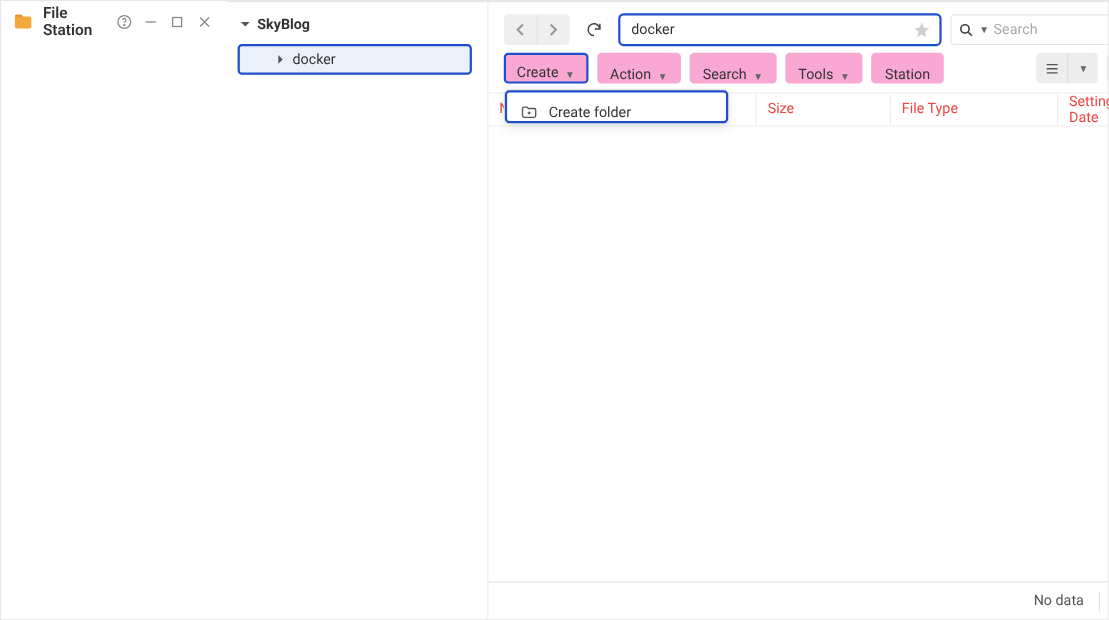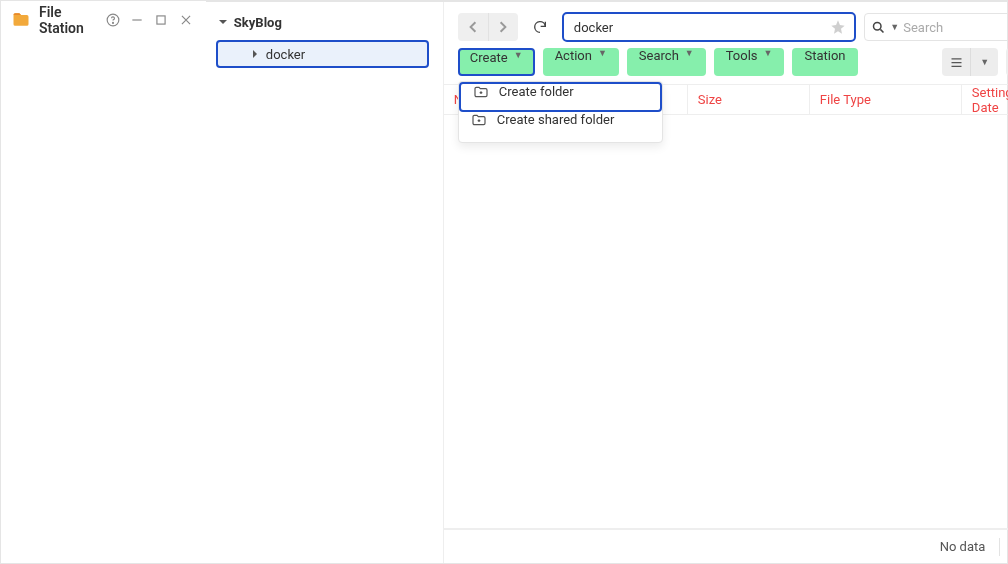--- a/index.html
+++ b/index.html
@@ -40,33 +40,33 @@
     .pathbox .star { color: #c9c9c9; }
 
     .searchbox { width: 170px; height: 28px; border: 1px solid #e4e4e4; border-radius: 4px; display: flex; align-items: center; padding: 0 6px; gap: 4px; }
     .searchbox input { border: none; outline: none; flex: 1; font-size: 13px; color: #333; background: transparent; }
     .searchbox input::placeholder { color: #aaa; }
     .searchbox .mag { color: #555; display: flex; align-items: center; }
     .searchbox .mag svg { display: block; }
 
     
     .toolbar2 { display: flex; align-items: center; padding: 0 14px 8px 14px; gap: 8px; position: relative; }
-    .btn { height: 28px; padding: 0 12px; background: #86efac; border-radius: 4px; display: inline-flex; align-items: flex-start; gap: 6px; font-size: 13px; color: #333; cursor: pointer; }
+    .btn { height: 28px; padding: 0 12px; background: #f9a8d4; border-radius: 4px; display: inline-flex; align-items: flex-end; gap: 6px; font-size: 13px; color: #333; cursor: pointer; }
     .btn .caret { font-size: 9px; color: #666; }
     .btn.highlight { border: 2px solid #1e4ec9; padding: 0 10px; }
     .toolbar2-spacer { flex: 1; }
 
     .viewgroup { display: inline-flex; background: #ededed; border-radius: 4px; overflow: hidden; height: 28px; }
     .viewgroup .vbtn { width: 28px; display: flex; align-items: center; justify-content: center; color: #555; cursor: pointer; }
     .viewgroup .vbtn + .vbtn { border-left: 1px solid #ddd; min-width: 18px; }
     .sortbtn { width: 28px; height: 28px; background: #ededed; border-radius: 4px; display: flex; align-items: center; justify-content: center; color: #555; cursor: pointer; }
 
     
     .dropdown { position: absolute; top: 33px; left: 14px; width: 205px; background: #fff; border: 1px solid #e4e4e4; border-radius: 4px; box-shadow: 0 4px 10px rgba(0,0,0,0.08); padding: 0; z-index: 10; }
-    .dd-item { height: 30px; display: flex; align-items: flex-start; gap: 10px; padding: 0 12px; cursor: pointer; }
+    .dd-item { height: 30px; display: flex; align-items: flex-end; gap: 10px; padding: 0 12px; cursor: pointer; }
     .dd-item .ddicon { width: 16px; height: 16px; display: flex; align-items: center; justify-content: center; color: #555; }
     .dd-item.highlight { border: 2px solid #1e4ec9; border-radius: 4px; margin: 0; }
 
     
     .table { flex: 1; border-top: 1px solid #eee; border-bottom: 1px solid #eee; display: flex; flex-direction: column; }
     .thead { height: 30px; display: flex; align-items: center; border-bottom: 1px solid #eee; color: #ef4444; font-size: 13px; }
     .th { height: 100%; display: flex; align-items: center; padding-left: 10px; border-right: 1px solid #eee; }
     .th.name { width: 244px; border-left: none; }
     .th.size { width: 122px; }
     .th.type { width: 152px; }
@@ -221,29 +221,20 @@
         <div class="dropdown">
           <div class="dd-item highlight">
             <span class="ddicon">
                 <svg width="16" height="16" viewBox="0 0 24 24" fill="none" stroke="#555" stroke-width="1.8">
                   <path d="M3 7a2 2 0 0 1 2-2h4l2 2h8a2 2 0 0 1 2 2v8a2 2 0 0 1-2 2H5a2 2 0 0 1-2-2V7z"></path>
                   <path d="M12 11v4M10 13h4"></path>
                 </svg>
               </span>
             <span>Create folder</span>
           </div>
-          <div class="dd-item">
-            <span class="ddicon">
-                <svg width="16" height="16" viewBox="0 0 24 24" fill="none" stroke="#555" stroke-width="1.8">
-                  <path d="M3 7a2 2 0 0 1 2-2h4l2 2h8a2 2 0 0 1 2 2v8a2 2 0 0 1-2 2H5a2 2 0 0 1-2-2V7z"></path>
-                  <path d="M12 11v4M10 13h4"></path>
-                </svg>
-              </span>
-            <span>Create shared folder</span>
-          </div>
         </div>
       </div>
 
       <div class="table">
         <div class="thead">
           <div class="th name">
               <span>Name</span>
             </div>
           <div class="th size">
               <span>Size</span>

